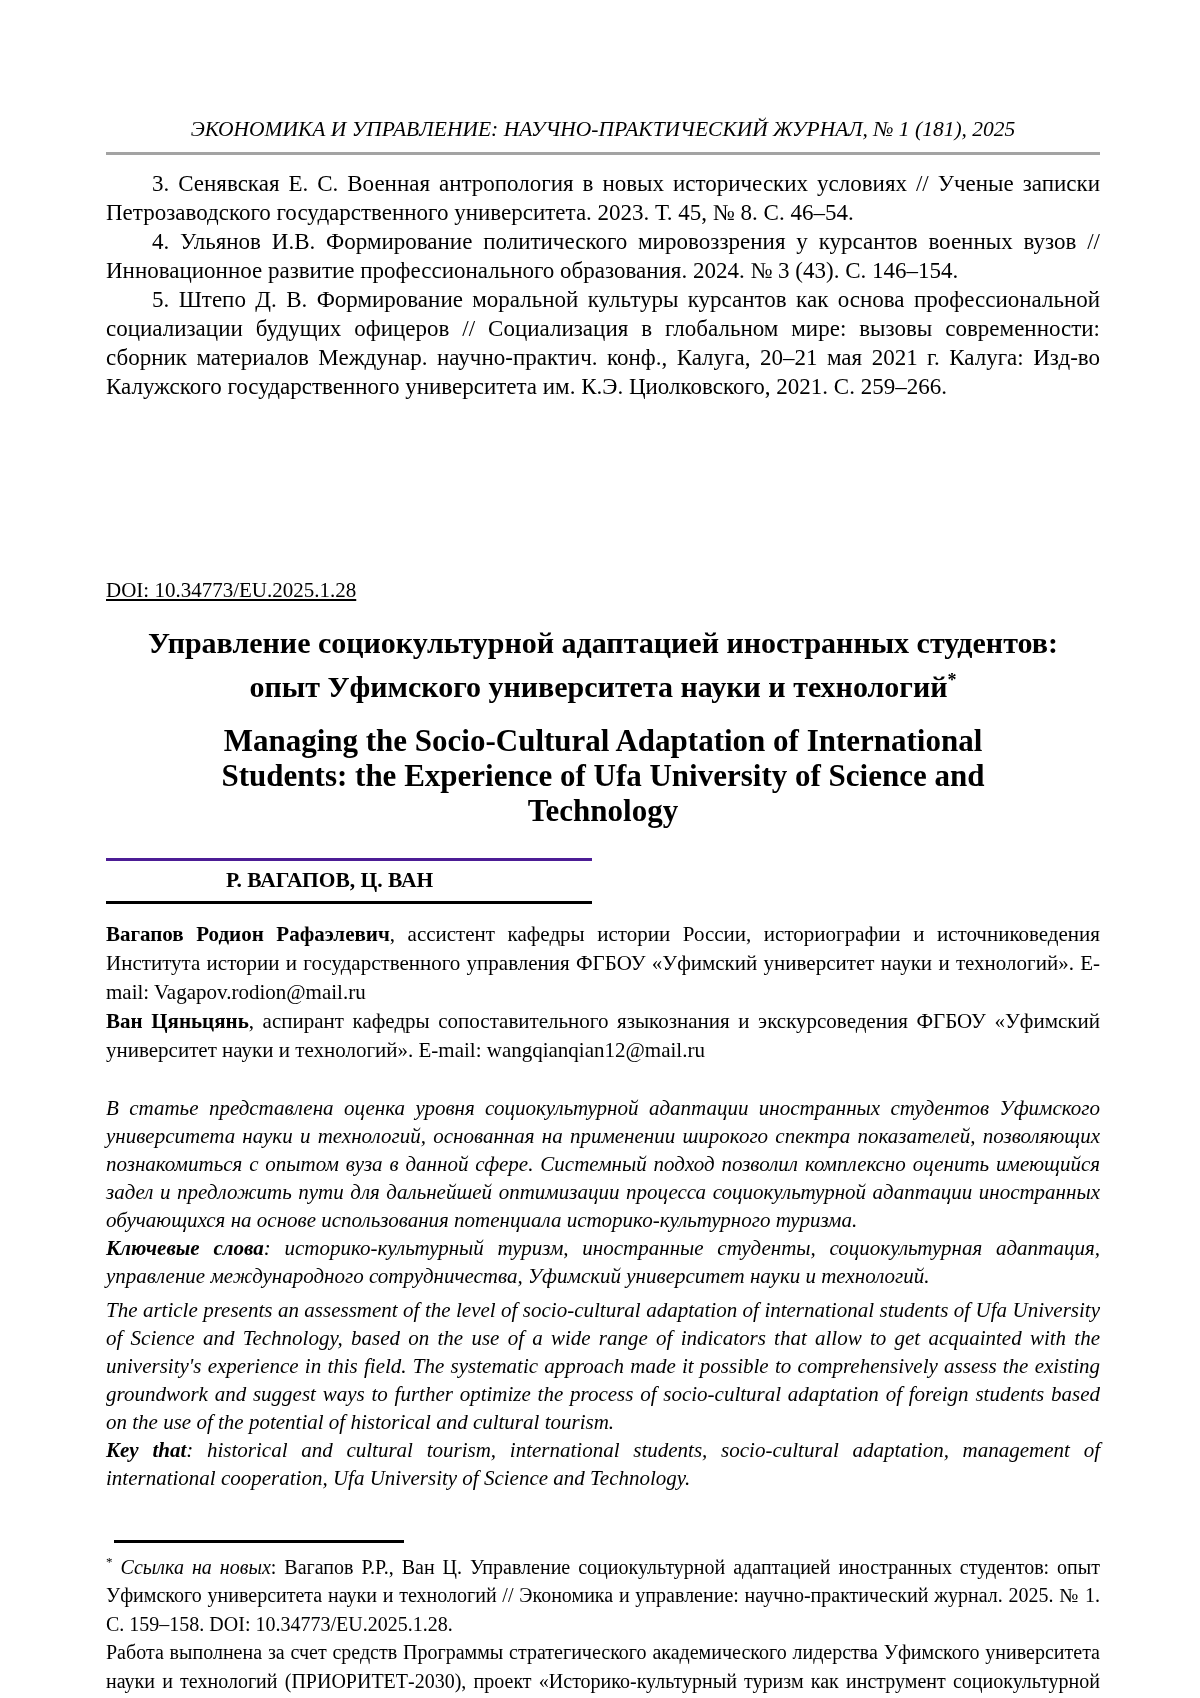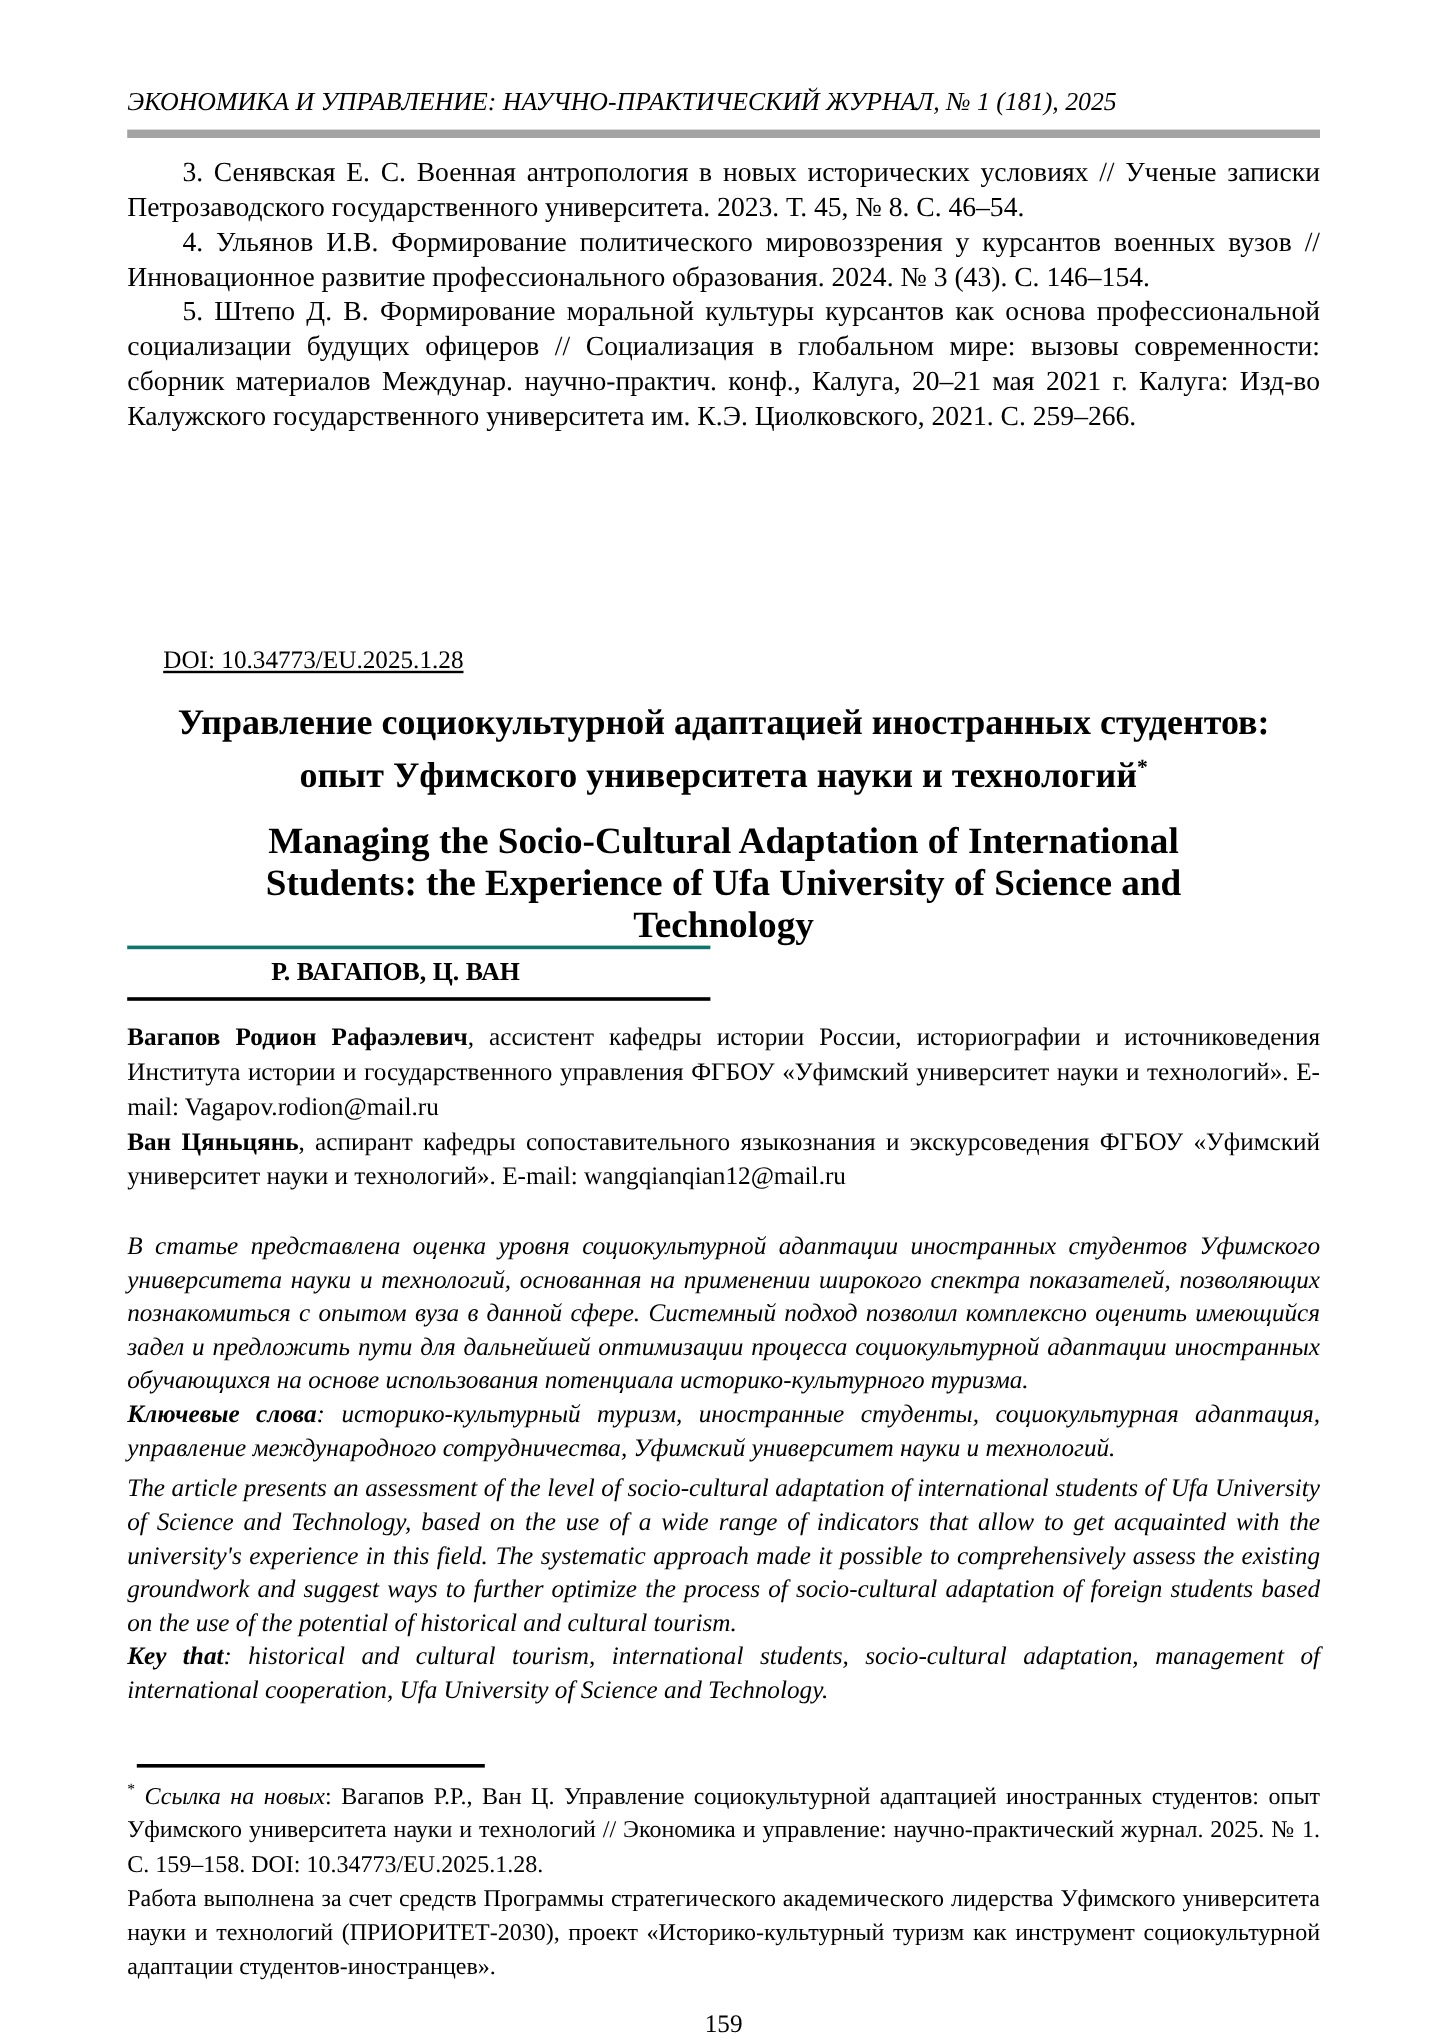--- a/index.html
+++ b/index.html
@@ -15,47 +15,47 @@
     color: #000000;
   }
   .page {
     box-sizing: border-box;
     width: 1200px;
     height: 1698px;
     padding: 72px 100px 0 106px;
   }
   
   .running-head {
-    text-align: left;
+    text-align: center;
     font-style: italic;
     font-size: 21.5px;
     line-height: 1.25;
     padding-bottom: 9px;
-    border-bottom: 7px solid #a3a3a3;
+    border-bottom: 3px solid #a3a3a3;
+    margin-top: 44px;
   }
   
   .references {
     margin-top: 14px;
   }
   .references p {
     margin: 0;
     font-size: 23px;
     line-height: 29px;
     text-align: justify;
     text-indent: 46px;
   }
   
   .doi-line {
     margin-top: 175px;
     font-size: 21px;
     line-height: 29px;
   }
   .doi-line span {
     text-decoration: underline;
-    margin-left: 30px;
   }
   
   .title-ru {
     margin: 16px auto 0 auto;
     max-width: 920px;
     text-align: center;
     font-weight: bold;
     font-size: 30px;
     line-height: 44px;
   }
@@ -66,22 +66,23 @@
   .title-en {
     margin: 14px auto 0 auto;
     max-width: 820px;
     text-align: center;
     font-weight: bold;
     font-size: 31px;
     line-height: 35px;
   }
   
   .authors-block {
+    margin-top: 30px;
     width: 486px;
-    border-top: 3px solid #0f766e;
+    border-top: 3px solid #4c1d95;
     border-bottom: 3px solid #000;
   }
   .authors-line {
     font-weight: bold;
     font-size: 21.5px;
     line-height: 29px;
     padding: 5px 0 6px 120px;
   }
   
   .bios {

